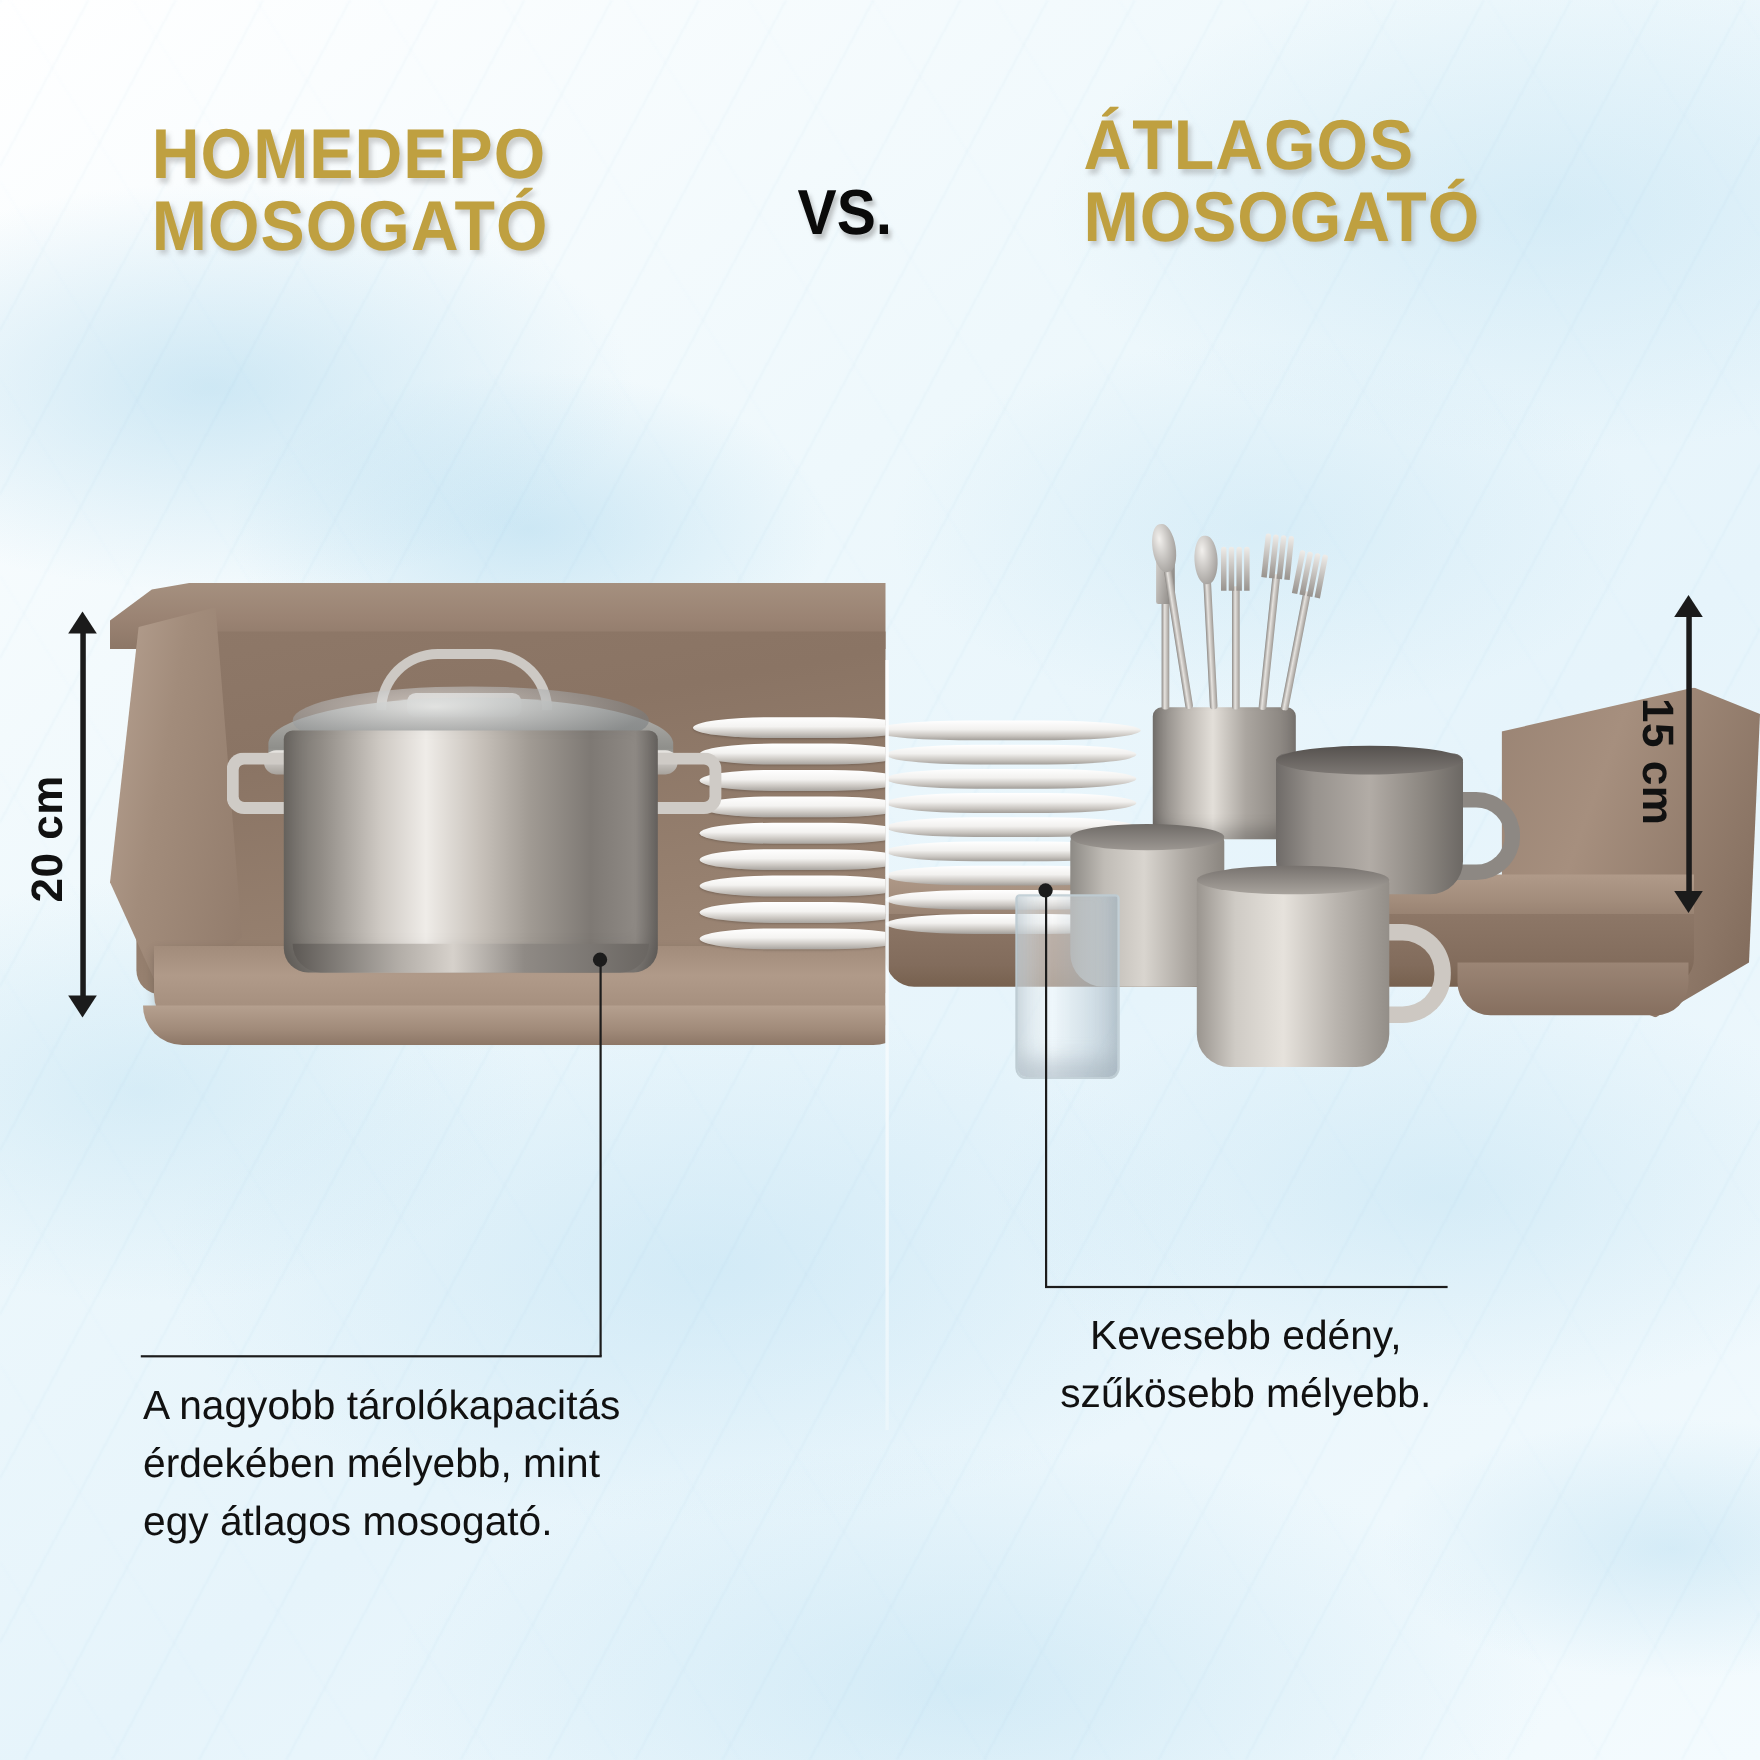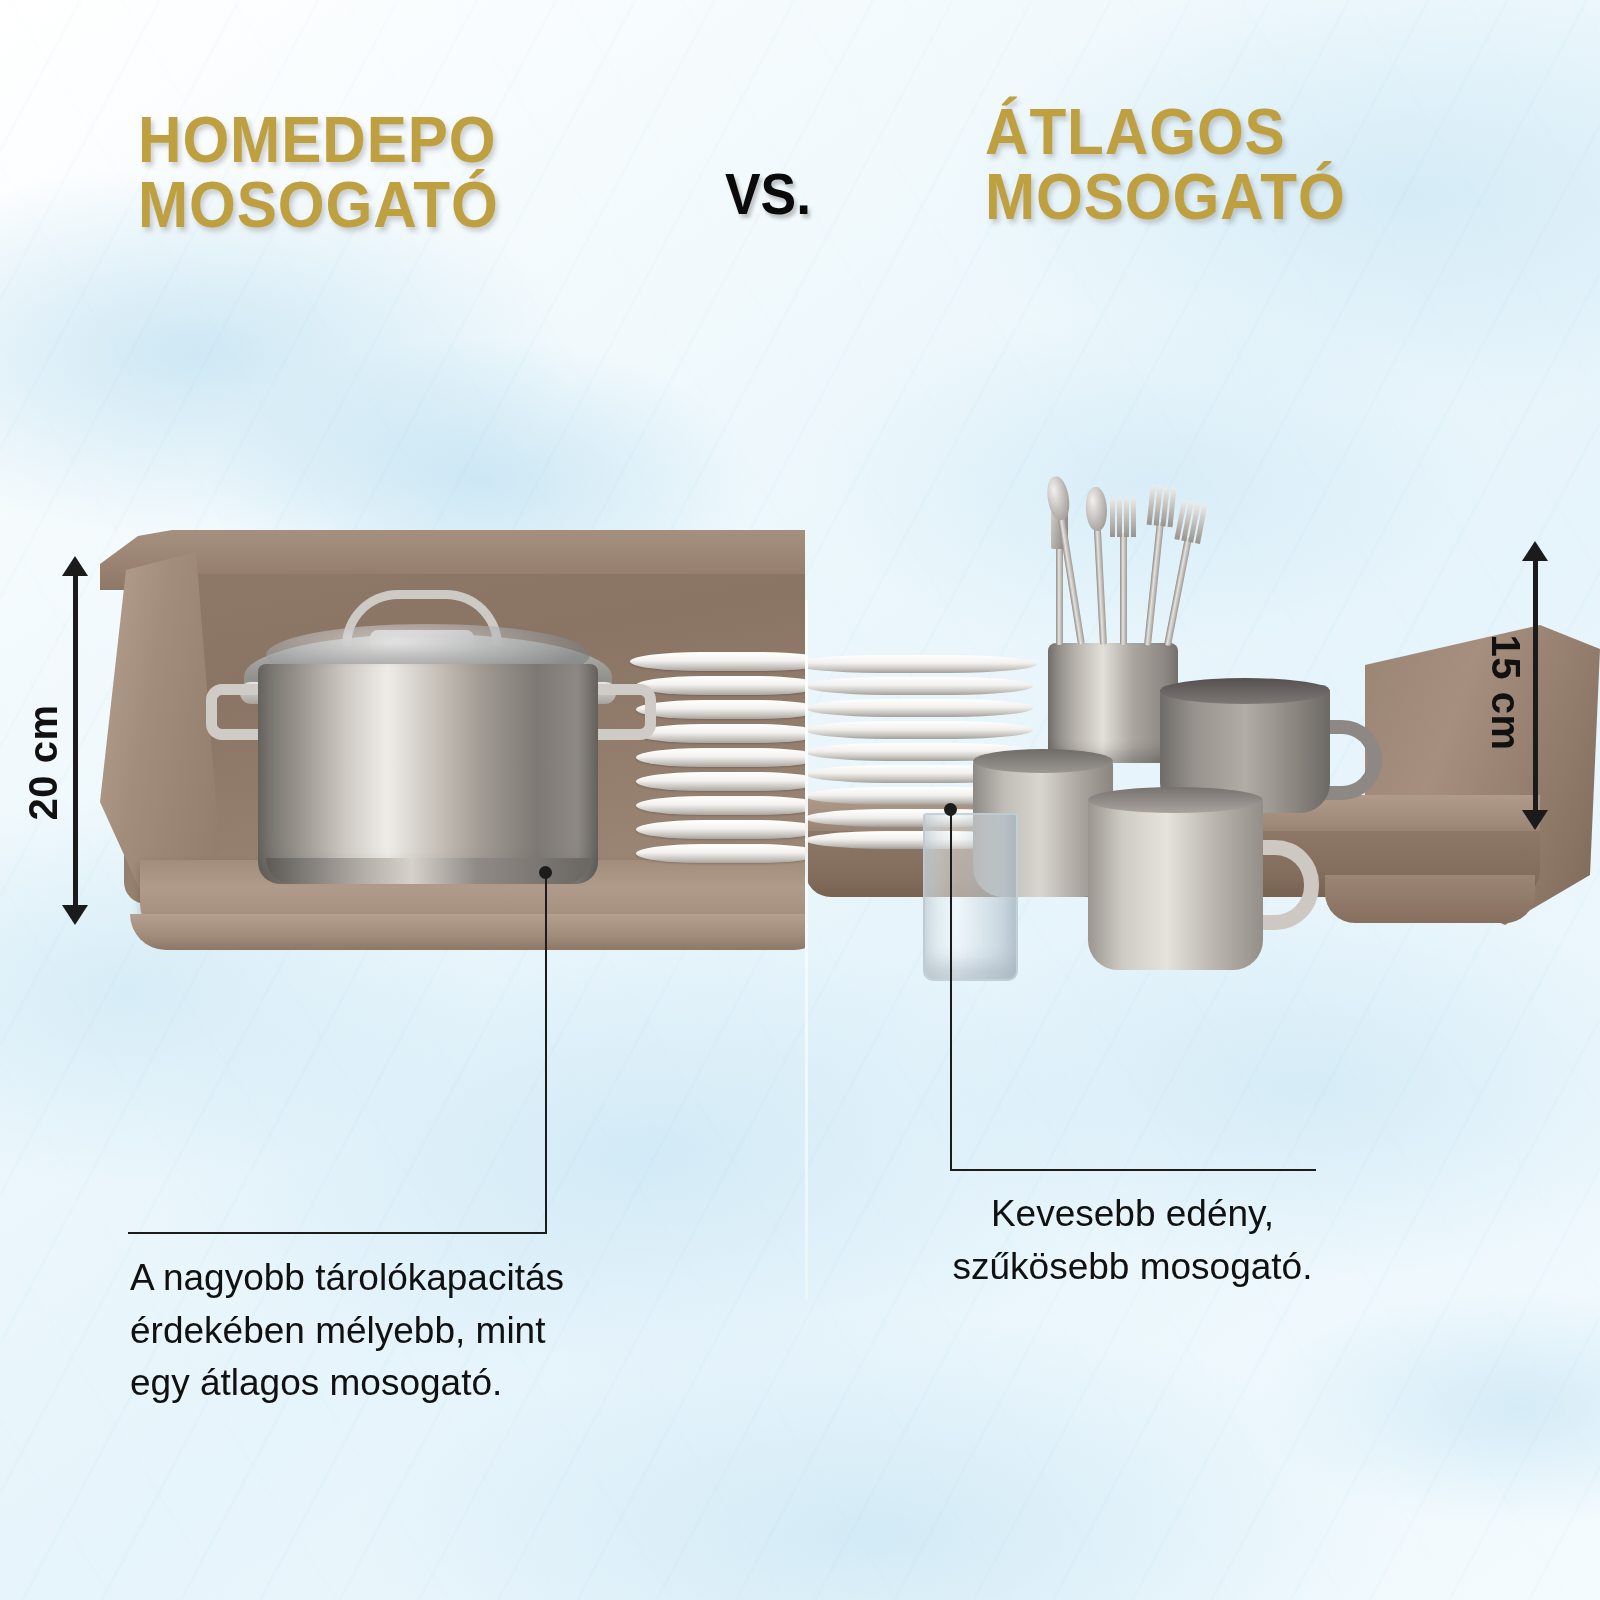--- a/index.html
+++ b/index.html
@@ -410,14 +410,14 @@
   <div class="caption" style="left: 130px; top: 1252px; width: 540px; white-space: pre-line;">A nagyobb tárolókapacitás
 érdekében mélyebb, mint
 egy átlagos mosogató.</div>
 </div>
 
 <div>
   <div class="lead-dot" style="left:944px; top:803px;"></div>
   <div class="lead-v" style="left:950px; top:810px; height:360px;"></div>
   <div class="lead-h" style="left:950px; top:1169px; width:366px;"></div>
   <div id="caption-right" class="caption" style="left: 900px; top: 1188px; width: 465px; white-space: pre-line;">Kevesebb edény,
-szűkösebb mosogató.</div>
+szűkösebb mélyebb.</div>
 </div>
 
 </body></html>

